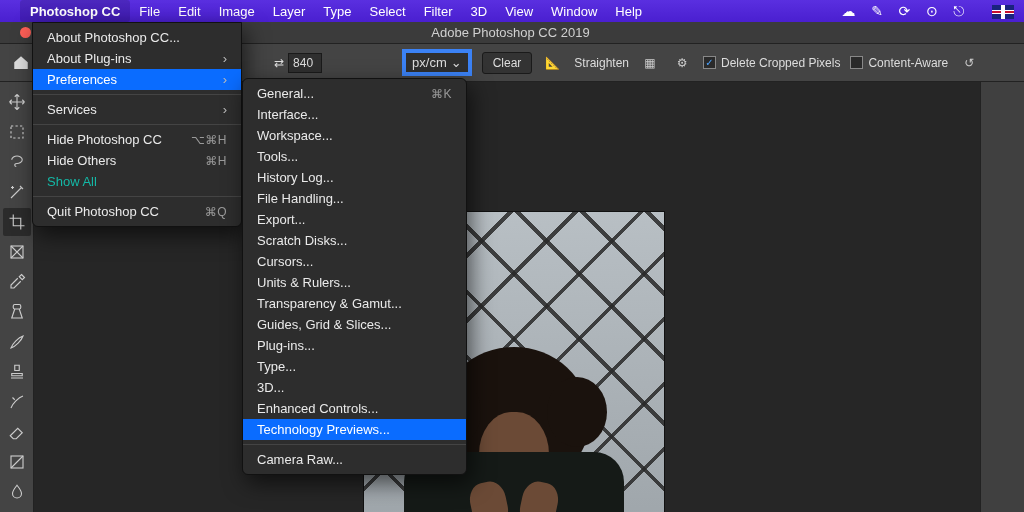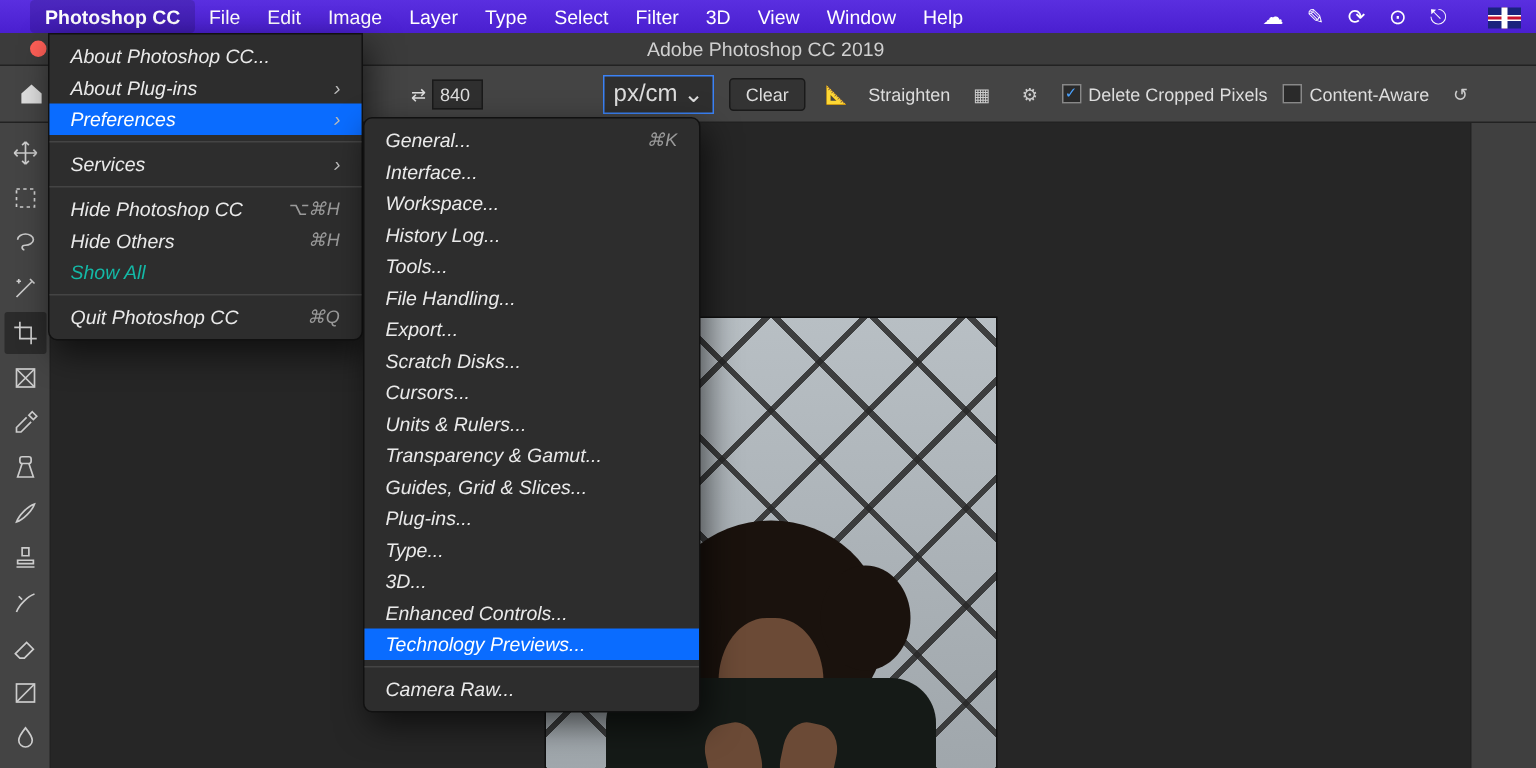--- a/index.html
+++ b/index.html
@@ -37,21 +37,21 @@
 
   
   .optionsbar {
     height: 38px; background:#444; border-bottom:1px solid #222;
     display:flex; align-items:center; padding:0 8px; gap:10px;
     font-size:12px; color:#ddd;
   }
   .homebtn { width:26px; height:26px; display:flex; align-items:center; justify-content:center;}
   .numfield { display:flex; align-items:center; gap:4px; }
   .numfield input { width:34px; background:#2f2f2f; border:1px solid #1a1a1a; color:#ddd; font-size:12px; padding:2px 4px; text-align:center;}
-  .selectish { background:#2f2f2f; border:1px solid #3b82f6; padding:2px 6px; font-size:16px; display:flex; align-items:center; gap:4px;}
+  .selectish { background:#2f2f2f; border:4px solid #3b82f6; padding:2px 6px; font-size:13px; display:flex; align-items:center; gap:4px;}
   .pillbtn { background:#333; border:1px solid #1a1a1a; color:#ddd; padding:3px 10px; font-size:12px; border-radius:3px;}
   .chk { display:flex; align-items:center; gap:5px; }
   .chk .box { width:13px; height:13px; border:1px solid #888; background:#2a2a2a; display:flex; align-items:center; justify-content:center; font-size:10px; line-height:1;}
   .chk .box.on::after{ content:"✓"; color:#4aa3ff; }
   .iconbtn { width:22px; height:22px; display:flex; align-items:center; justify-content:center; color:#ccc;}
 
   
   .workspace { position:absolute; top:82px; bottom:0; left:0; right:0; display:flex; }
   .toolstrip { width:34px; background:#444; border-right:1px solid #222; display:flex; flex-direction:column; align-items:center; padding-top:6px; gap:2px;}
   .tool { width:28px; height:28px; display:flex; align-items:center; justify-content:center; color:#ccc; border-radius:2px; }
@@ -81,21 +81,21 @@
   .hands span:first-child{left:2px;transform:rotate(-12deg);}
   .hands span:last-child{right:2px;transform:rotate(12deg);}
 
   
   .menu {
     position:absolute; background:#2d2d2d; border:1px solid #111;
     box-shadow: 4px 8px 22px rgba(0,0,0,.6);
     font-size:13px; color:#eaeaea; padding:4px 0; z-index:100;
     border-radius:0 0 6px 6px;
   }
-  .menu .row { display:flex; align-items:flex-start; padding:3px 14px; white-space:nowrap; justify-content:space-between; gap:24px;font-style:italic;}
+  .menu .row { display:flex; align-items:flex-end; padding:3px 14px; white-space:nowrap; justify-content:space-between; gap:24px;}
   .menu .row.disabled { color:#14b8a6; }
   .menu .row.highlight { background:#0a6cff; color:#fff; }
   .menu .sep { height:1px; background:#444; margin:4px 0; }
   .menu .sc { color:#9a9a9a; font-size:12px; letter-spacing:.5px;}
   .menu .chev { color:#bbb; }
   #app-menu  { top:22px; left:32px;  width:210px; }
   #pref-menu { top:78px; left:242px; width:225px; border-radius:6px; }
 </style>
 </head>
 <body>
@@ -303,24 +303,24 @@
       <span>General...</span>
       <span class="sc">⌘K</span>
     </div>
   <div class="row">
       <span>Interface...</span>
     </div>
   <div class="row">
       <span>Workspace...</span>
     </div>
   <div class="row">
+      <span>Tools...</span>
+    </div>
+  <div class="row">
       <span>History Log...</span>
-    </div>
-  <div class="row">
-      <span>Tools...</span>
     </div>
   <div class="row">
       <span>File Handling...</span>
     </div>
   <div class="row">
       <span>Export...</span>
     </div>
   <div class="row">
       <span>Scratch Disks...</span>
     </div>

